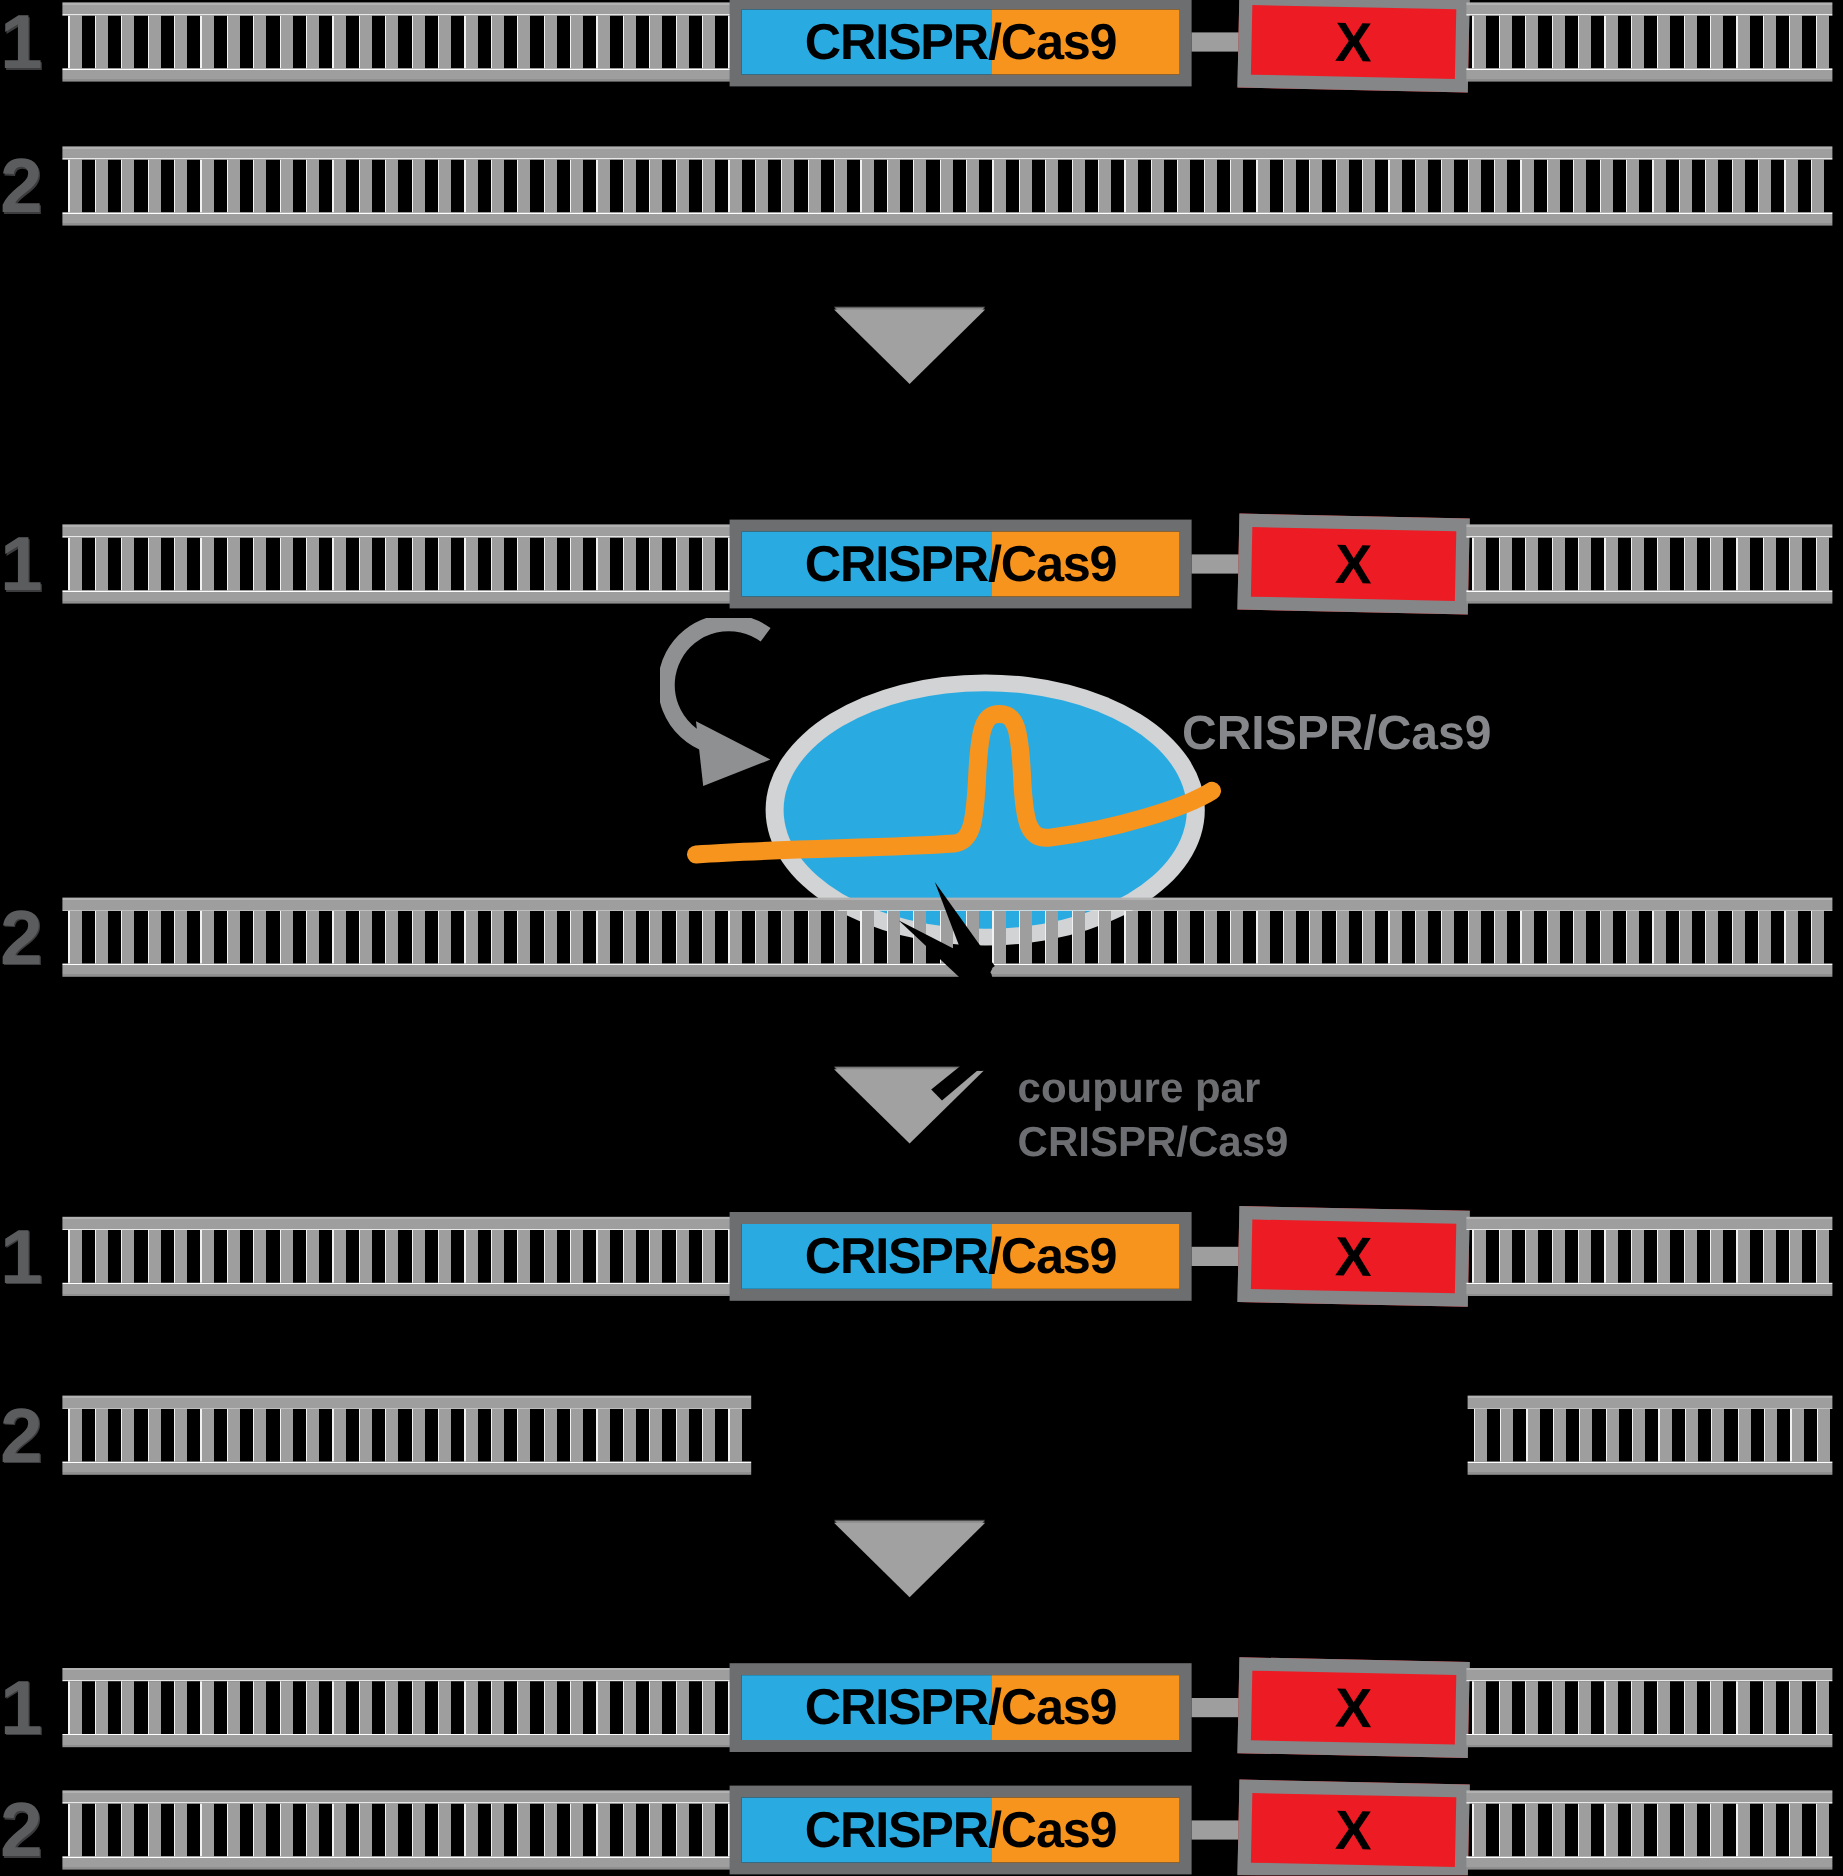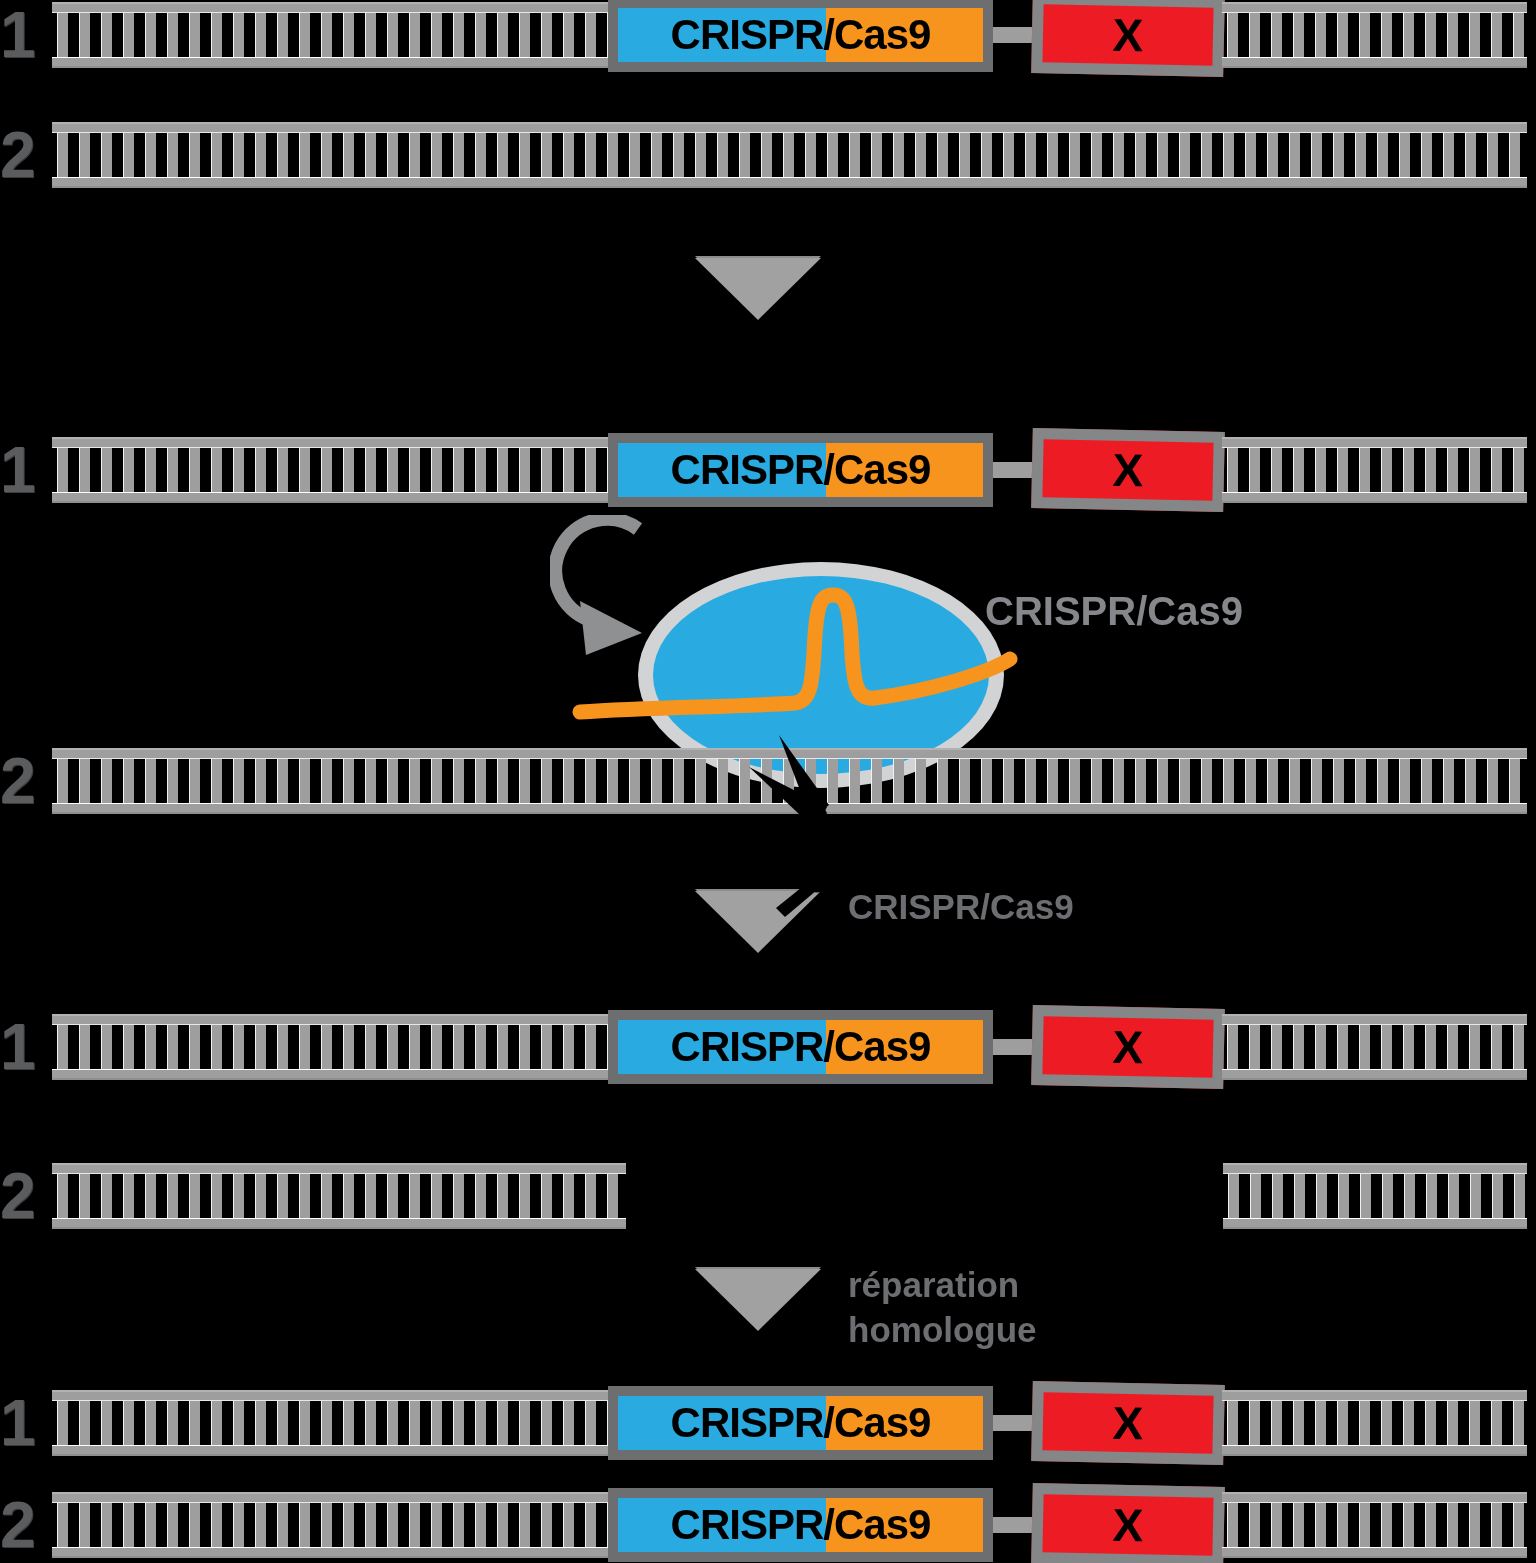--- a/index.html
+++ b/index.html
@@ -110,20 +110,21 @@
     <polygon points="34,0 84,70 66,84" fill="#000"></polygon>
     <polygon points="4,32 82,72 70,94" fill="#000"></polygon>
     <circle cx="74" cy="80" r="8" fill="#000"></circle>
     <circle cx="100" cy="110" r="14" fill="none" stroke="#000" stroke-width="9"></circle>
     <circle cx="72" cy="138" r="15" fill="none" stroke="#000" stroke-width="9"></circle>
     <polygon points="62,148 72,155 40,182 31,173" fill="#000"></polygon>
   </svg>
 
   <div class="tri" style="left:695px;top:891px"></div>
   <div class="caption" style="left:848px;top:884px">
+    <div>coupure par</div>
     <div>CRISPR/Cas9</div>
   </div>
 
   <div class="row cassette" style="top:1010px">
     <div class="chr-label">1</div>
     <div class="ladder" style="left:0;width:560px"></div>
     <div class="gene-box">
       <div class="half-blue"></div>
       <div class="half-orange"></div>
       <span class="gene-text">CRISPR/Cas9</span>
@@ -133,24 +134,20 @@
     <div class="ladder" style="left:1170px;width:305px"></div>
   </div>
 
   <div class="row plain" style="top:1163px">
     <div class="chr-label">2</div>
     <div class="ladder" style="left:0;width:574px"></div>
     <div class="ladder" style="left:1171px;width:304px"></div>
   </div>
 
   <div class="tri" style="left:695px;top:1269px"></div>
-  <div class="caption" style="left:848px;top:1262px">
-    <div>réparation</div>
-    <div>homologue</div>
-  </div>
 
   <div class="row cassette" style="top:1386px">
     <div class="chr-label">1</div>
     <div class="ladder" style="left:0;width:560px"></div>
     <div class="gene-box">
       <div class="half-blue"></div>
       <div class="half-orange"></div>
       <span class="gene-text">CRISPR/Cas9</span>
     </div>
     <div class="connector"></div>

